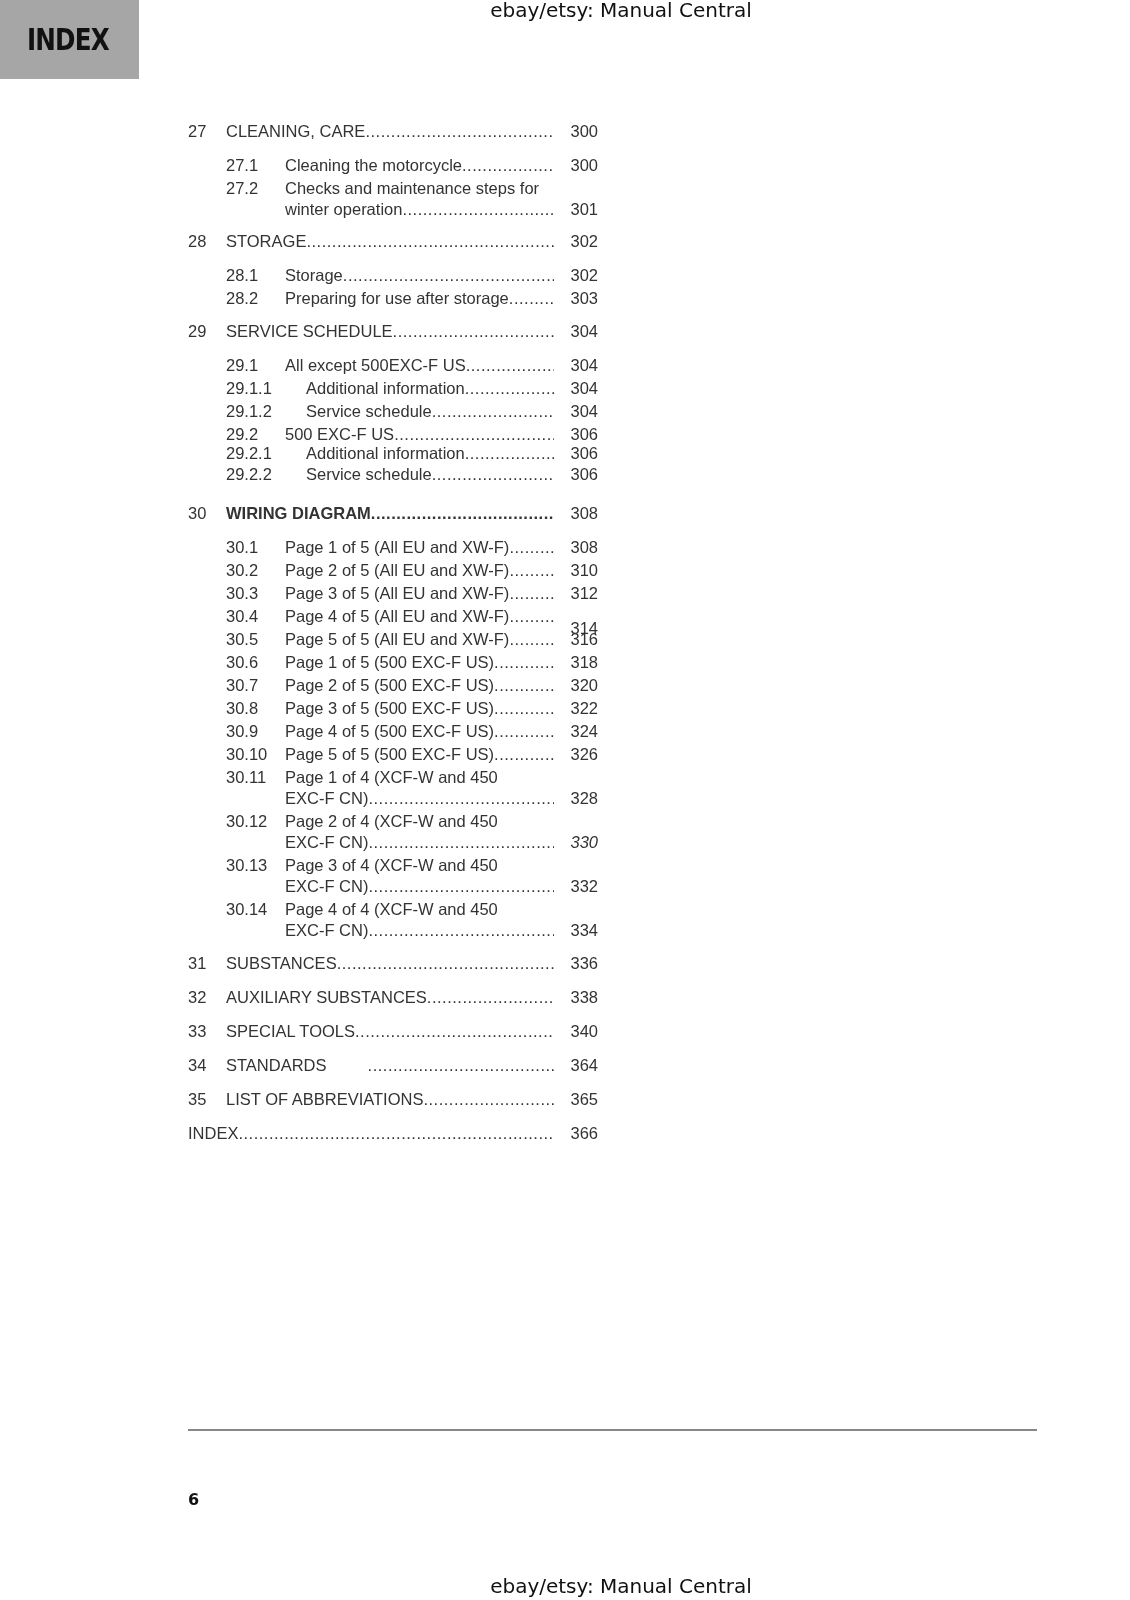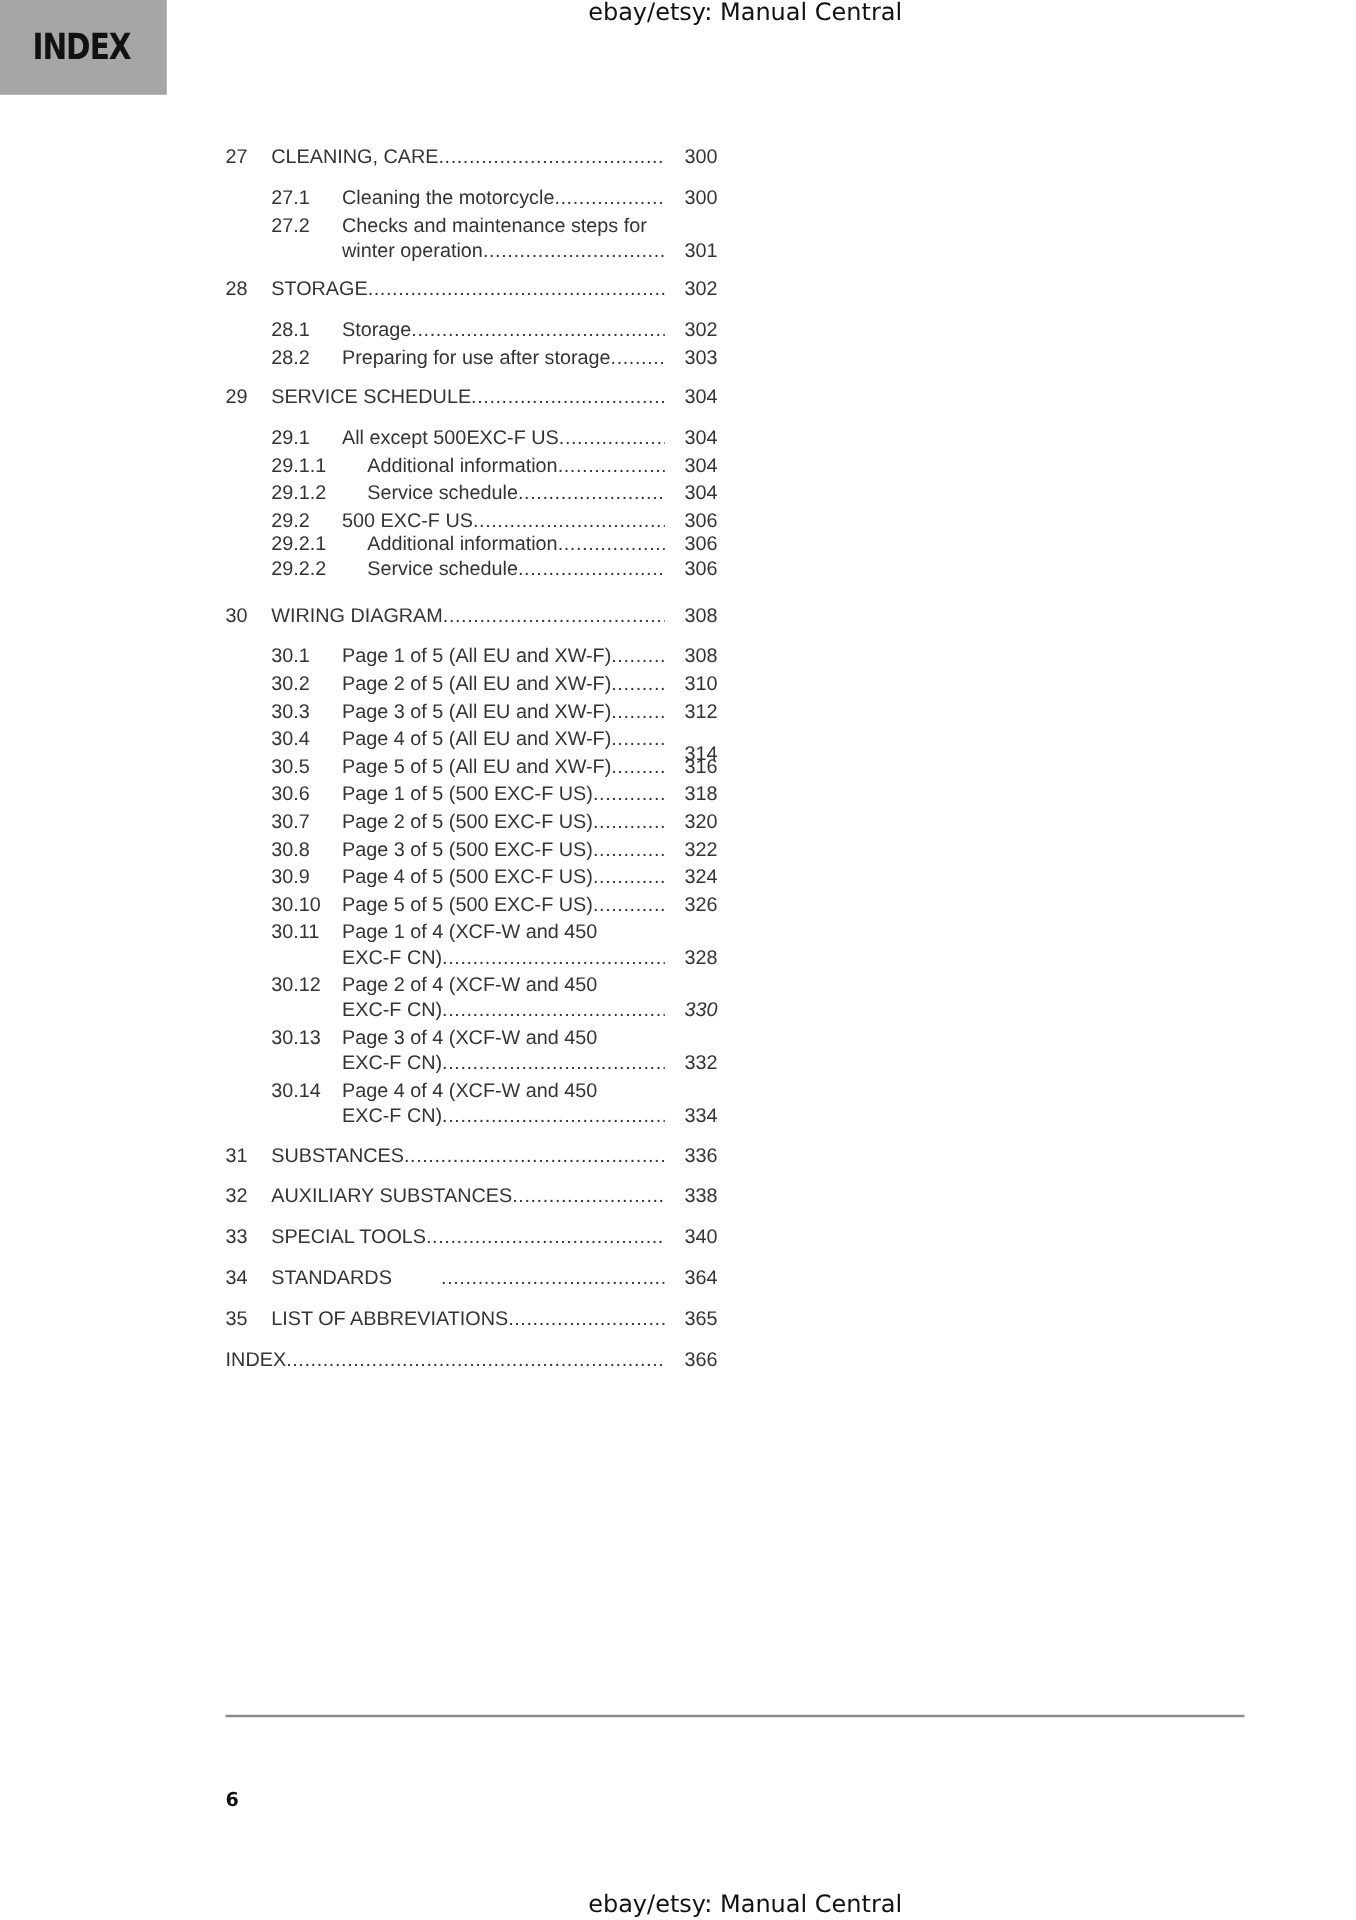--- a/index.html
+++ b/index.html
@@ -133,21 +133,21 @@
     <div class="entry" style="top: 464px; height: 20px;">
       <span class="num" style="left: 38px;">29.2.2</span>
       <div class="title-wrap" style="left: 118px; right: 44px; top: 0px;">
         <span class="title">Service schedule</span>
         <span class="leader"></span>
       </div>
       <span class="page" style="top: 0px;">306</span>
     </div>
     <div class="entry" style="top: 503px; height: 20px;">
       <span class="num" style="left: 0px;">30</span>
-      <div class="title-wrap" style="left: 38px; right: 44px; top: 0px;">
+      <div class="title-wrap" style="left: 38px; right: 44px; top: 0px; font-weight: bold;">
         <span class="title">WIRING DIAGRAM</span>
         <span class="leader"></span>
       </div>
       <span class="page" style="top: 0px;">308</span>
     </div>
     <div class="entry" style="top: 537px; height: 20px;">
       <span class="num" style="left: 38px;">30.1</span>
       <div class="title-wrap" style="left: 97px; right: 44px; top: 0px;">
         <span class="title">Page 1 of 5 (All EU and XW-F)</span>
         <span class="leader"></span>

